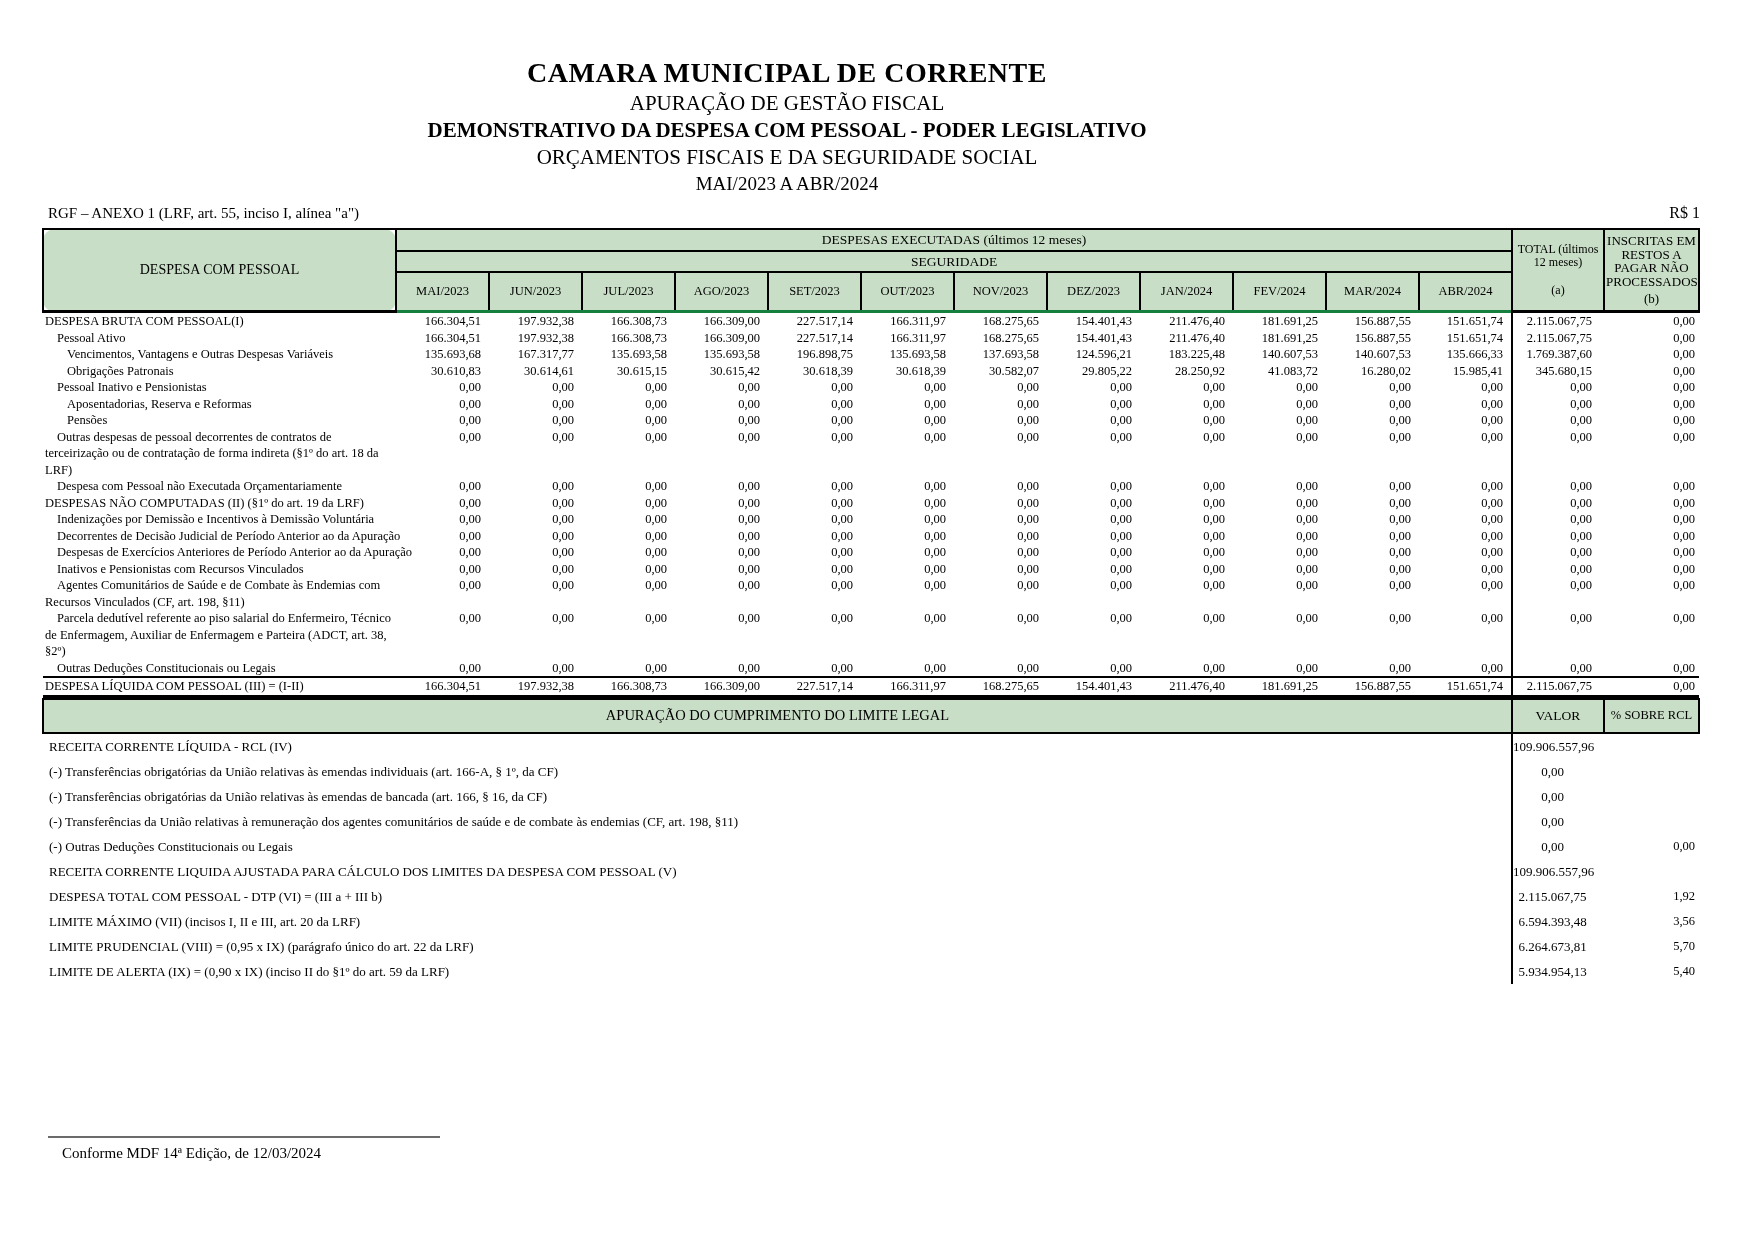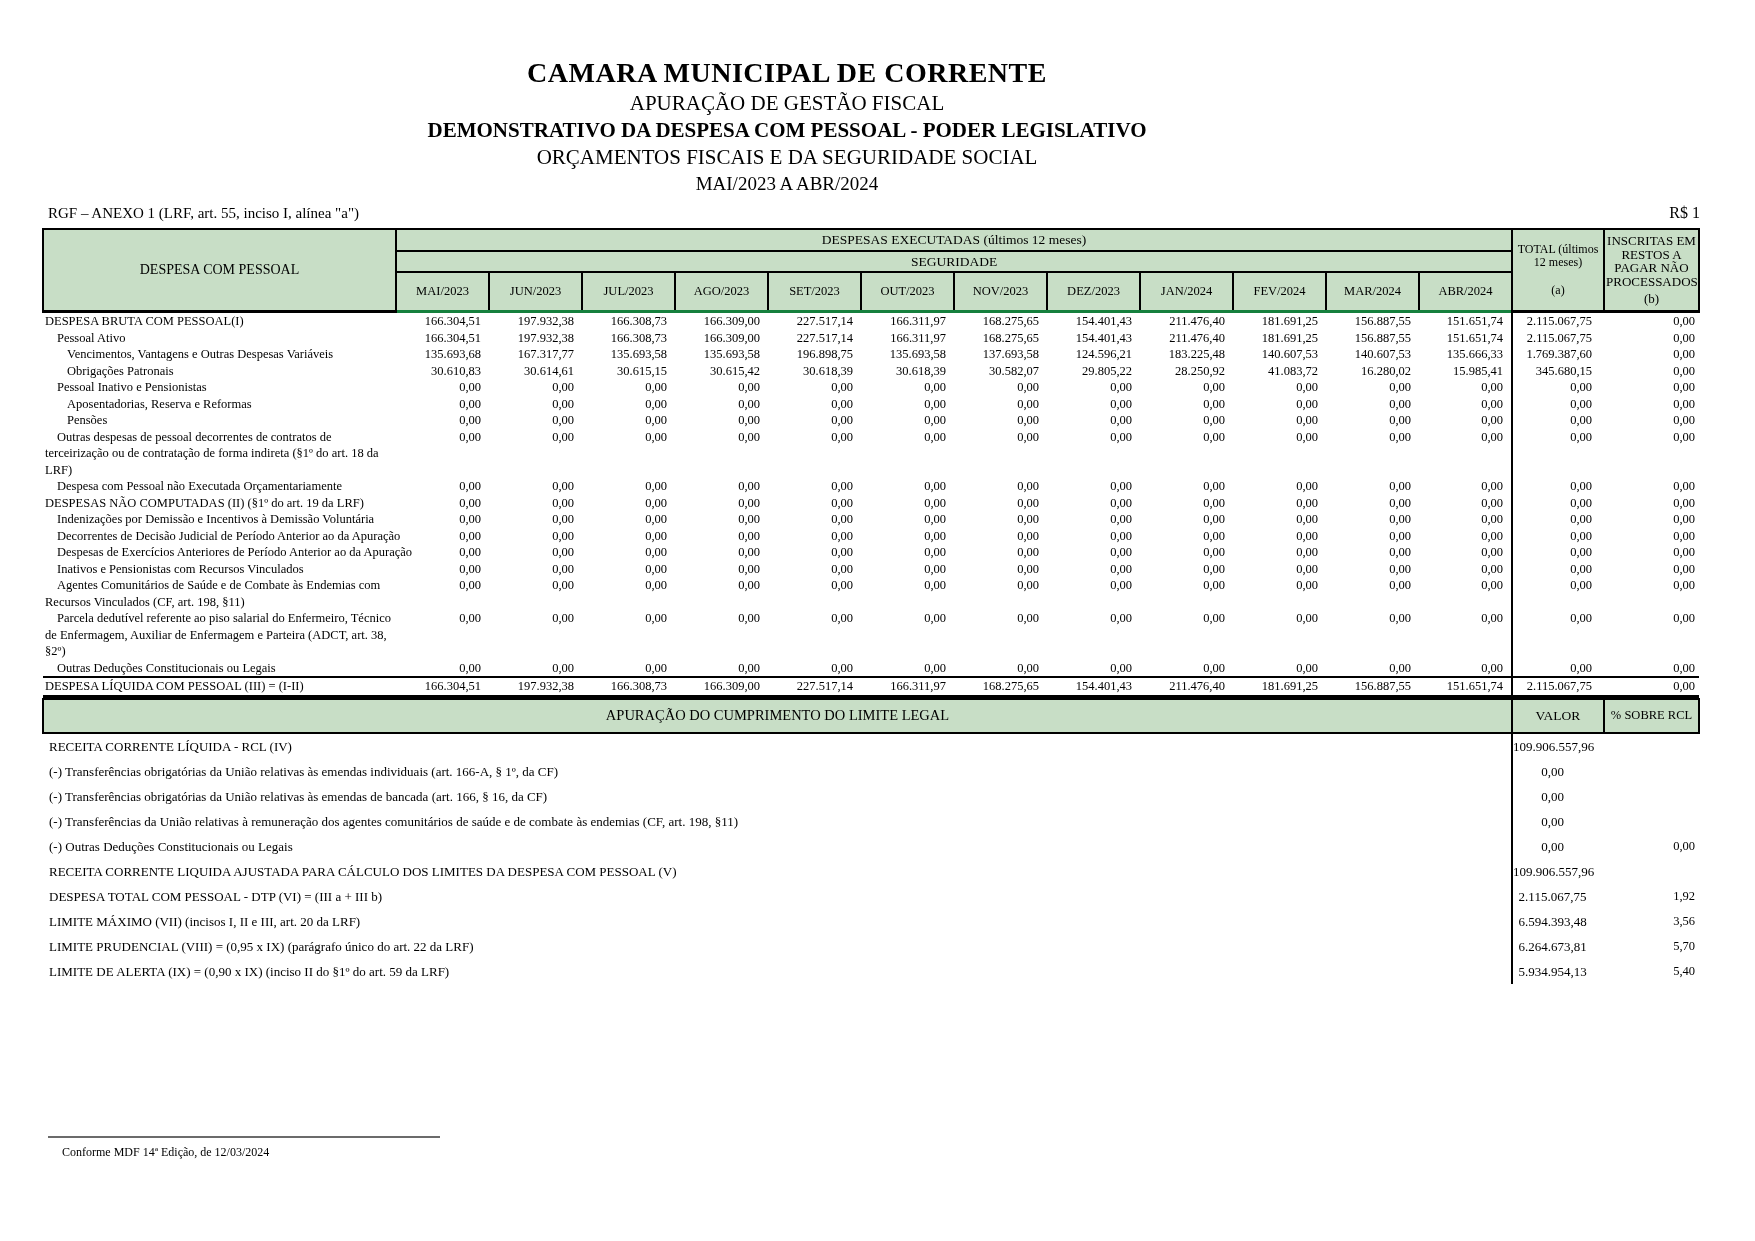--- a/index.html
+++ b/index.html
@@ -21,21 +21,21 @@
   
   .content { position:absolute; left:42px; top:228px; width:1656px; }
   table { border-collapse:collapse; table-layout:fixed; width:1656px; }
   table.main { font-size:12.5px; }
   
   .main th { background:#c8dec6; border:2px solid #000; font-weight:normal;
              text-align:center; vertical-align:middle; padding:0; }
   th.grp { height:20px; font-size:13.5px; }
   th.liq { height:19px; font-size:13.5px; }
   th.month { height:37px; font-size:12.5px; }
-  th.rowhdr { font-size:14px; }
+  th.rowhdr { font-size:14px;border-radius:12px; }
   th.total, th.restos { font-size:12px; line-height:13.5px; padding:2px 1px; }
   th.restos { font-size:13px; }
   th.total .sub { margin-top:14px; }
   th.restos .sub { margin-top:4px; }
   tr.hdr-bottom > th { border-bottom:3px solid #15803d; }
   th.span3 { border-bottom:3px solid #000; }
   
   .main td { padding:0; line-height:16.5px; vertical-align:top; border:none; }
   td.lbl { text-align:left; padding-left:2px; white-space:nowrap; }
   td.lbl.wrap { white-space:normal; }
@@ -51,21 +51,21 @@
              text-align:center; vertical-align:middle; height:30px; }
   th.ap-title { font-size:14.5px; }
   th.ap-valor { font-size:13.5px; }
   th.ap-pct { font-size:12.5px; }
   .apur td { padding:0; line-height:25px; vertical-align:middle; }
   td.albl { text-align:left; padding-left:6px; font-size:13px; white-space:nowrap; }
   td.avalor { text-align:center; padding-right:12px; font-size:13px; border-left:2px solid #000; }
   td.apct { text-align:right; padding-right:4px; font-size:12.5px; }
   
   .footer { position:absolute; left:48px; top:1136px; width:392px;
-    border-top:2px solid #6b6b6b; padding-top:7px; font-size:12px; }
+    border-top:2px solid #6b6b6b; padding-top:7px; font-size:15px; }
   .footer .note { padding-left:14px; }
 </style>
 </head>
 <body>
 
 <div class="page">
 
   <div class="titles">
     <div class="t1">CAMARA MUNICIPAL DE CORRENTE</div>
     <div class="t2">APURAÇÃO DE GESTÃO FISCAL</div>

